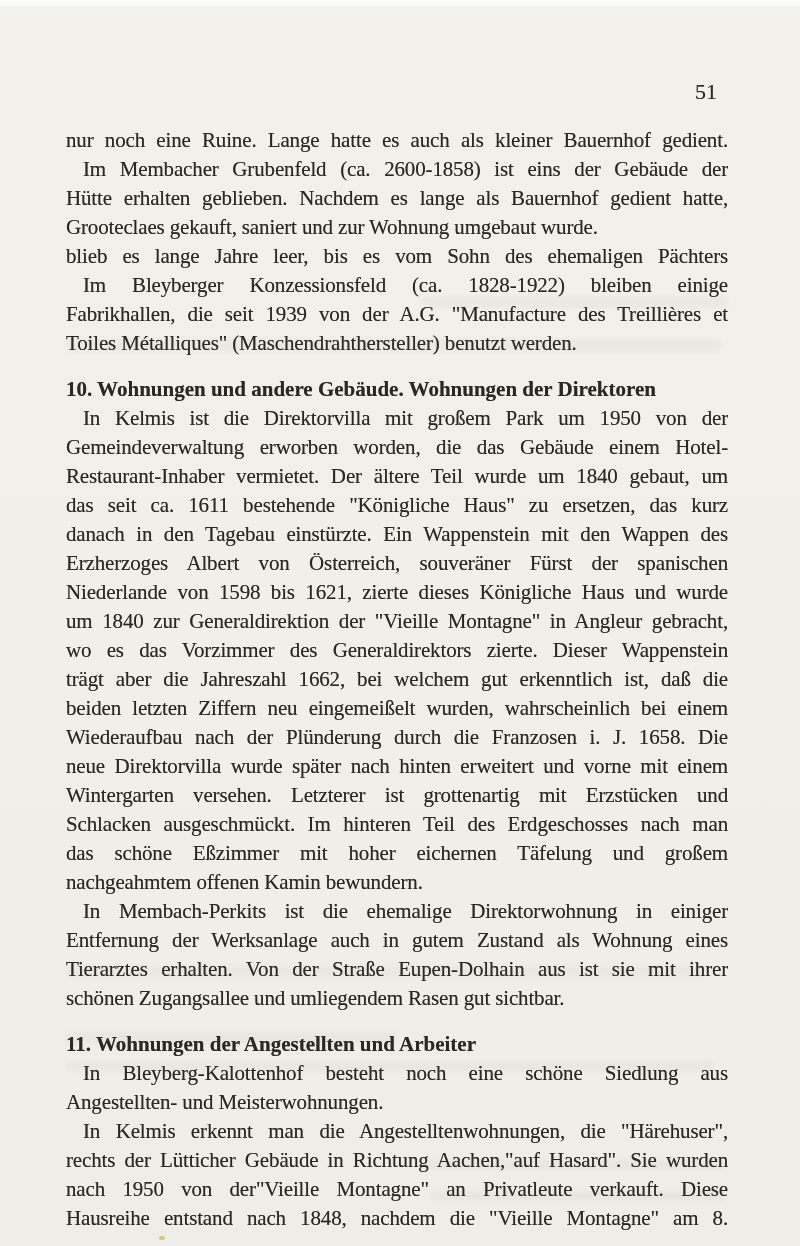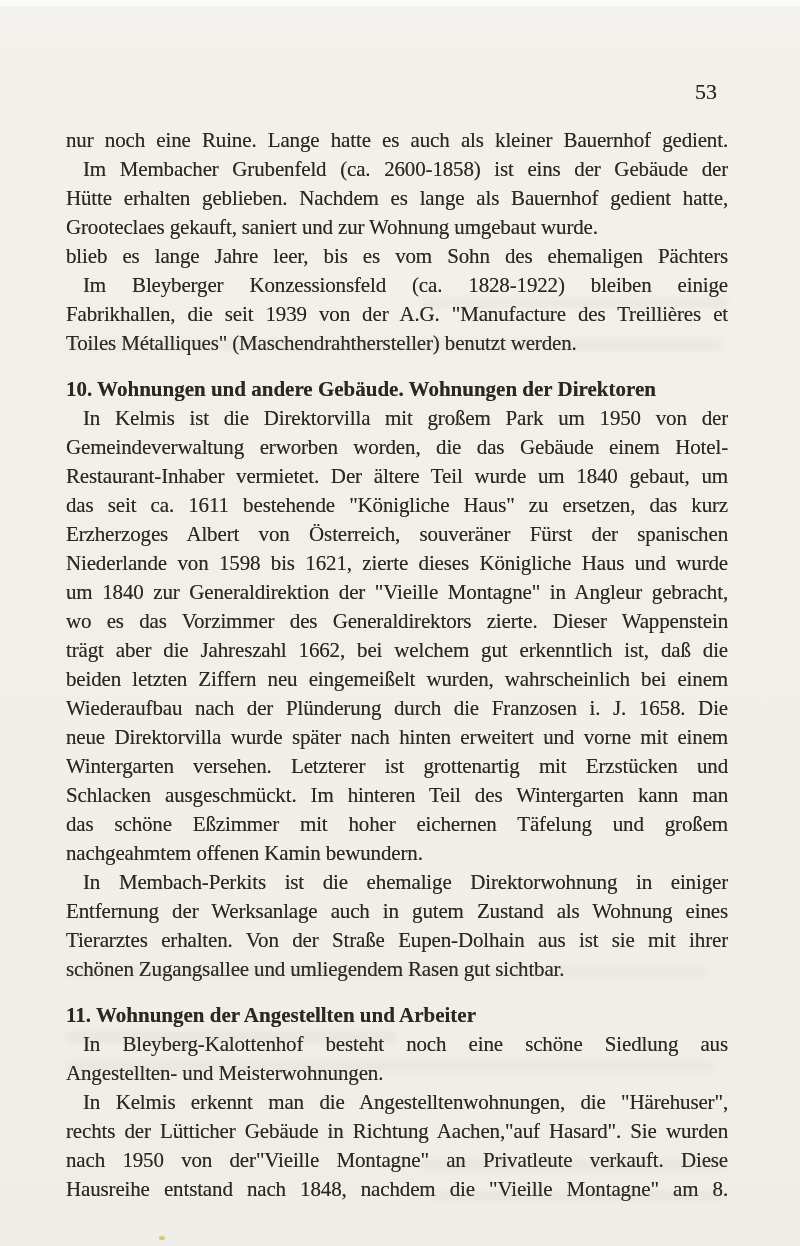--- a/index.html
+++ b/index.html
@@ -88,46 +88,47 @@
     border-radius: 50%;
     filter: blur(0.4px);
   }
 </style>
 </head>
 <body>
 
 <div class="page">
   <div class="edge-top"></div>
 
-  <div class="page-number">53</div>
+  <div class="page-number">51</div>
 
   <div class="text-column">
       <div class="line">nur noch eine Ruine. Lange hatte es auch als kleiner Bauernhof gedient.</div>
       <div class="line indent">Im Membacher Grubenfeld (ca. 2600-1858) ist eins der Gebäude der</div>
       <div class="line">Hütte erhalten geblieben. Nachdem es lange als Bauernhof gedient hatte,</div>
       <div class="line last">Grooteclaes gekauft, saniert und zur Wohnung umgebaut wurde.</div>
       <div class="line">blieb es lange Jahre leer, bis es vom Sohn des ehemaligen Pächters</div>
       <div class="line indent">Im Bleyberger Konzessionsfeld (ca. 1828-1922) bleiben einige</div>
       <div class="line">Fabrikhallen, die seit 1939 von der A.G. "Manufacture des Treillières et</div>
       <div class="line last">Toiles Métalliques" (Maschendrahthersteller) benutzt werden.</div>
       <div class="heading">10. Wohnungen und andere Gebäude. Wohnungen der Direktoren</div>
       <div class="line indent">In Kelmis ist die Direktorvilla mit großem Park um 1950 von der</div>
       <div class="line">Gemeindeverwaltung erworben worden, die das Gebäude einem Hotel-</div>
       <div class="line">Restaurant-Inhaber vermietet. Der ältere Teil wurde um 1840 gebaut, um</div>
       <div class="line">das seit ca. 1611 bestehende "Königliche Haus" zu ersetzen, das kurz</div>
+      <div class="line">danach in den Tagebau einstürzte. Ein Wappenstein mit den Wappen des</div>
       <div class="line">Erzherzoges Albert von Österreich, souveräner Fürst der spanischen</div>
       <div class="line">Niederlande von 1598 bis 1621, zierte dieses Königliche Haus und wurde</div>
       <div class="line">um 1840 zur Generaldirektion der "Vieille Montagne" in Angleur gebracht,</div>
       <div class="line">wo es das Vorzimmer des Generaldirektors zierte. Dieser Wappenstein</div>
       <div class="line">trägt aber die Jahreszahl 1662, bei welchem gut erkenntlich ist, daß die</div>
       <div class="line">beiden letzten Ziffern neu eingemeißelt wurden, wahrscheinlich bei einem</div>
       <div class="line">Wiederaufbau nach der Plünderung durch die Franzosen i. J. 1658. Die</div>
       <div class="line">neue Direktorvilla wurde später nach hinten erweitert und vorne mit einem</div>
       <div class="line">Wintergarten versehen. Letzterer ist grottenartig mit Erzstücken und</div>
-      <div class="line">Schlacken ausgeschmückt. Im hinteren Teil des Wintergarten kann man</div>
+      <div class="line">Schlacken ausgeschmückt. Im hinteren Teil des Erdgeschosses nach man</div>
       <div class="line">das schöne Eßzimmer mit hoher eichernen Täfelung und großem</div>
       <div class="line last">nachgeahmtem offenen Kamin bewundern.</div>
       <div class="line indent">In Membach-Perkits ist die ehemalige Direktorwohnung in einiger</div>
       <div class="line">Entfernung der Werksanlage auch in gutem Zustand als Wohnung eines</div>
       <div class="line">Tierarztes erhalten. Von der Straße Eupen-Dolhain aus ist sie mit ihrer</div>
       <div class="line last">schönen Zugangsallee und umliegendem Rasen gut sichtbar.</div>
       <div class="heading">11. Wohnungen der Angestellten und Arbeiter</div>
       <div class="line indent">In Bleyberg-Kalottenhof besteht noch eine schöne Siedlung aus</div>
       <div class="line last">Angestellten- und Meisterwohnungen.</div>
       <div class="line indent">In Kelmis erkennt man die Angestelltenwohnungen, die "Härehuser",</div>

